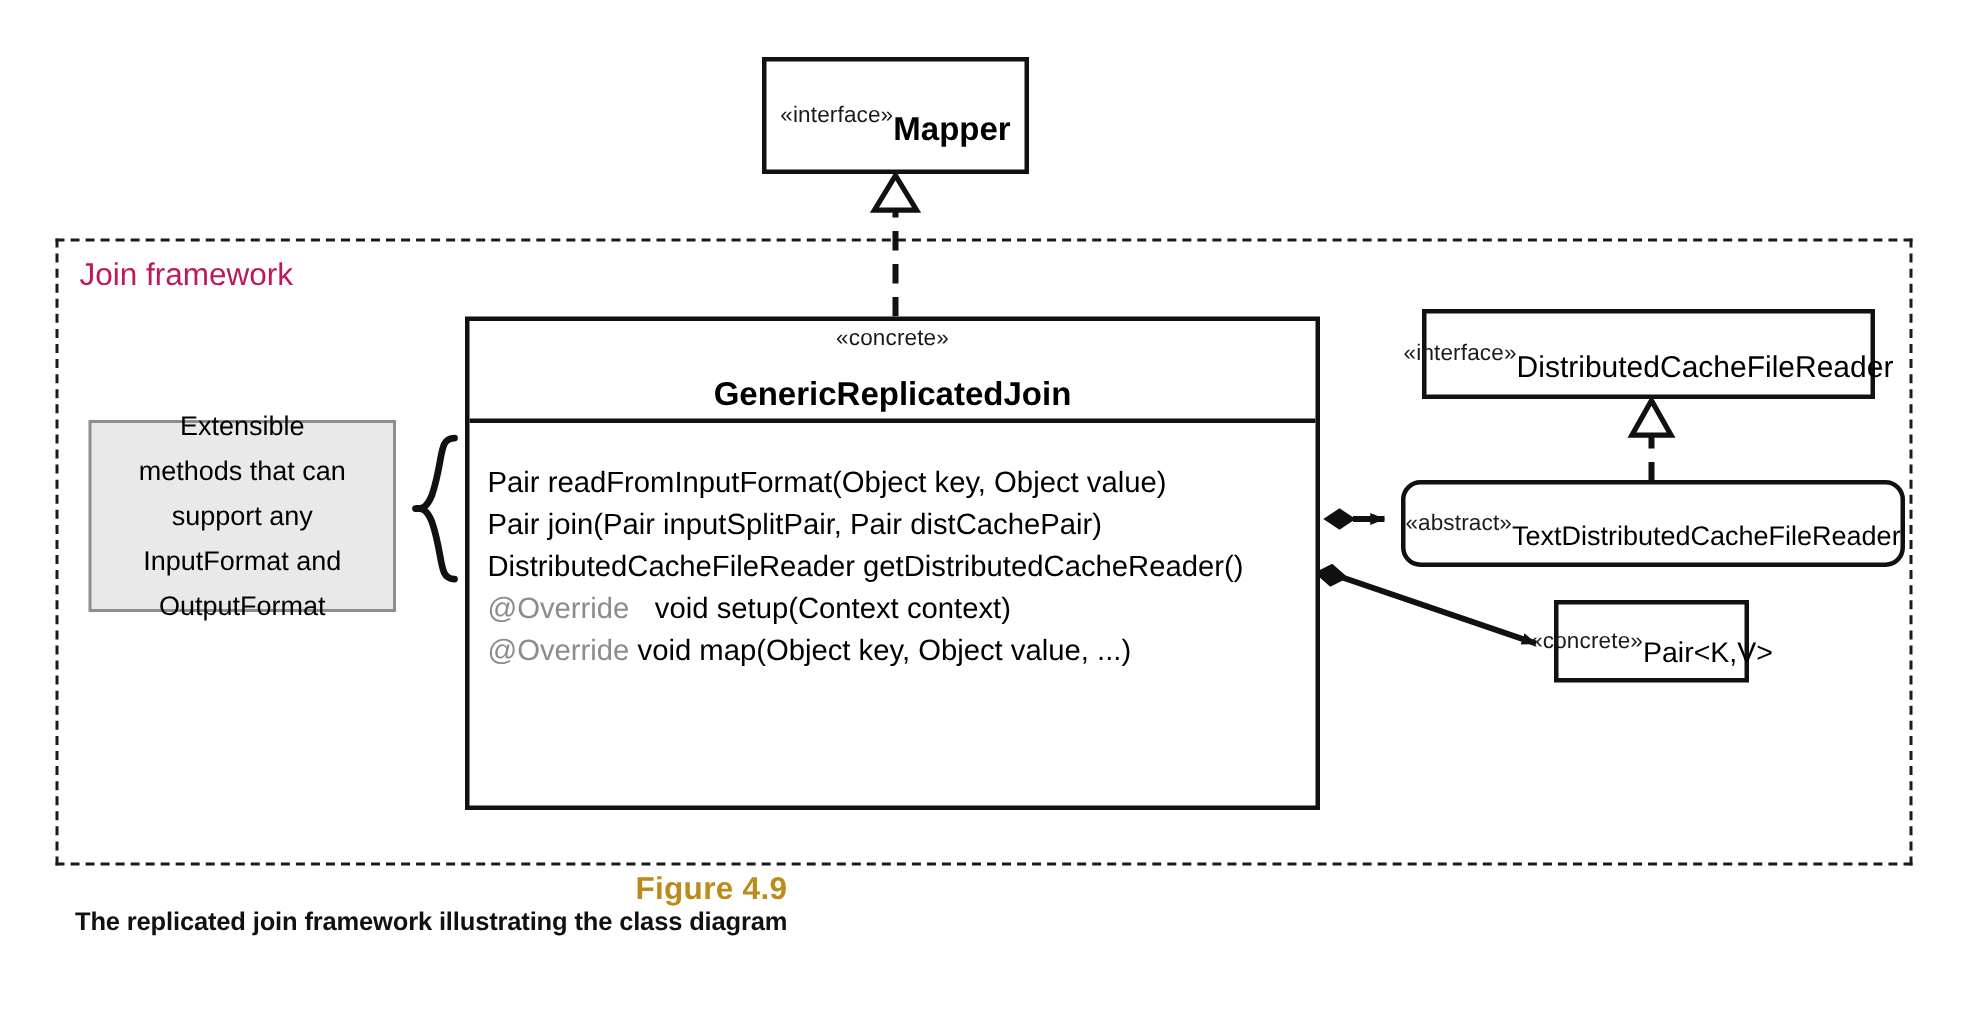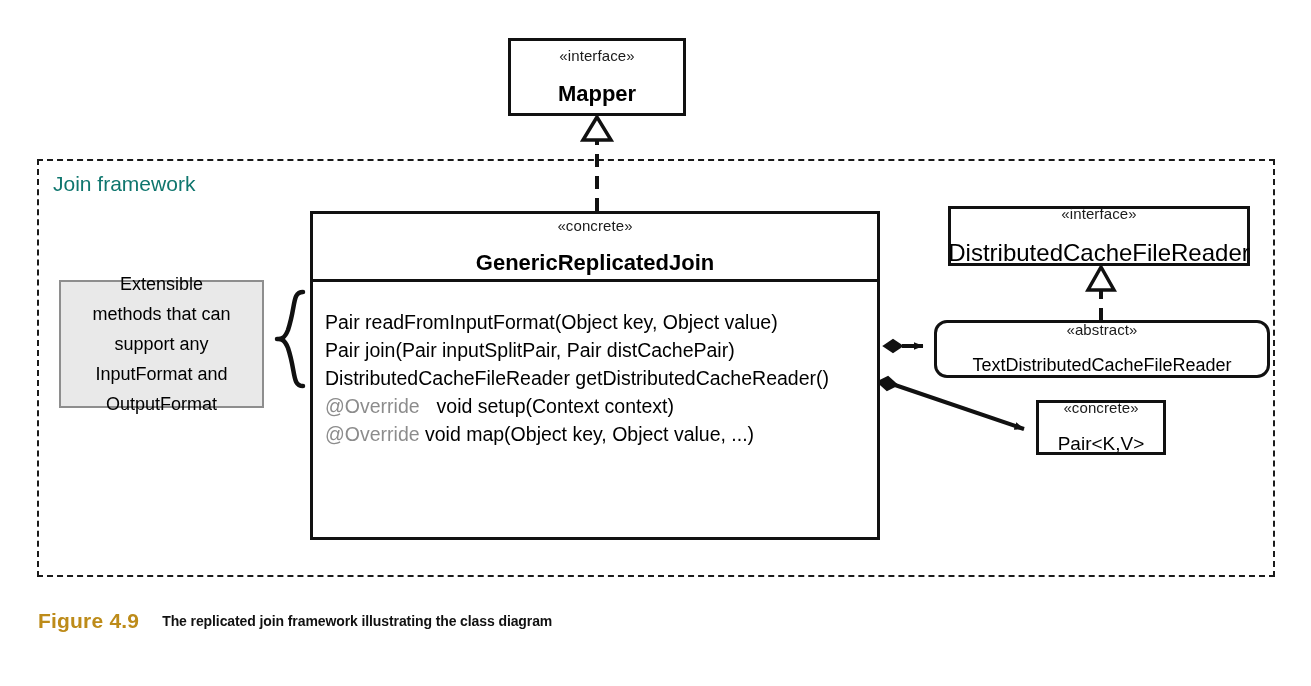--- a/index.html
+++ b/index.html
@@ -31,21 +31,21 @@
     pointer-events: none;
   }
 
   
   .uml-box {
     position: absolute;
     box-sizing: border-box;
     background: #ffffff;
     border: 3px solid #111111;
     display: flex;
-    flex-direction: column;
+    flex-direction: row;
     align-items: center;
     justify-content: center;
     text-align: center;
   }
   .stereotype {
     font-size: 15px;
     line-height: 1.05;
     color: #1a1a1a;
     letter-spacing: 0.1px;
   }
@@ -68,21 +68,21 @@
     height: 78px;
   }
 
   
   #box-dcfr {
     left: 948px;
     top: 206px;
     width: 302px;
     height: 60px;
   }
-  #box-dcfr .classname { font-size: 24px; }
+  #box-dcfr .classname { font-size: 20px; }
 
   
   #box-tdcfr {
     left: 934px;
     top: 320px;
     width: 336px;
     height: 58px;
     border-radius: 13px;
   }
   #box-tdcfr .classname { font-size: 18px; }
@@ -148,21 +148,21 @@
     height: 418px;
     box-sizing: border-box;
     border: 2px dashed #1a1a1a;
     background: transparent;
   }
   #package-label {
     position: absolute;
     left: 53px;
     top: 172px;
     font-size: 21px;
-    color: #0f766e;
+    color: #be185d;
     white-space: nowrap;
   }
 
   
   #callout-note {
     position: absolute;
     left: 59px;
     top: 280px;
     width: 205px;
     height: 128px;
@@ -179,36 +179,37 @@
     font-size: 18px;
     line-height: 30px;
     color: #000000;
     white-space: nowrap;
   }
 
   
   #caption {
     position: absolute;
     left: 38px;
-    top: 609px;
-    display: flex;
-    align-items: center;
+    top: 581px;
+    display: flex;
+    align-items: flex-end;
     white-space: nowrap;
+    flex-direction: column;
   }
   #caption-number {
     font-size: 21px;
     font-weight: bold;
     color: #bd8b19;
     letter-spacing: 0.2px;
   }
   #caption-text {
-    font-size: 14px;
+    font-size: 17px;
     font-weight: bold;
     color: #111111;
-    margin-left: 23px;
+    margin-left: 12px;
     letter-spacing: -0.1px;
   }
 </style>
 </head>
 <body>
 
 <div id="stage">
 
   <div id="package-boundary"></div>
   <div id="package-label">Join framework</div>

